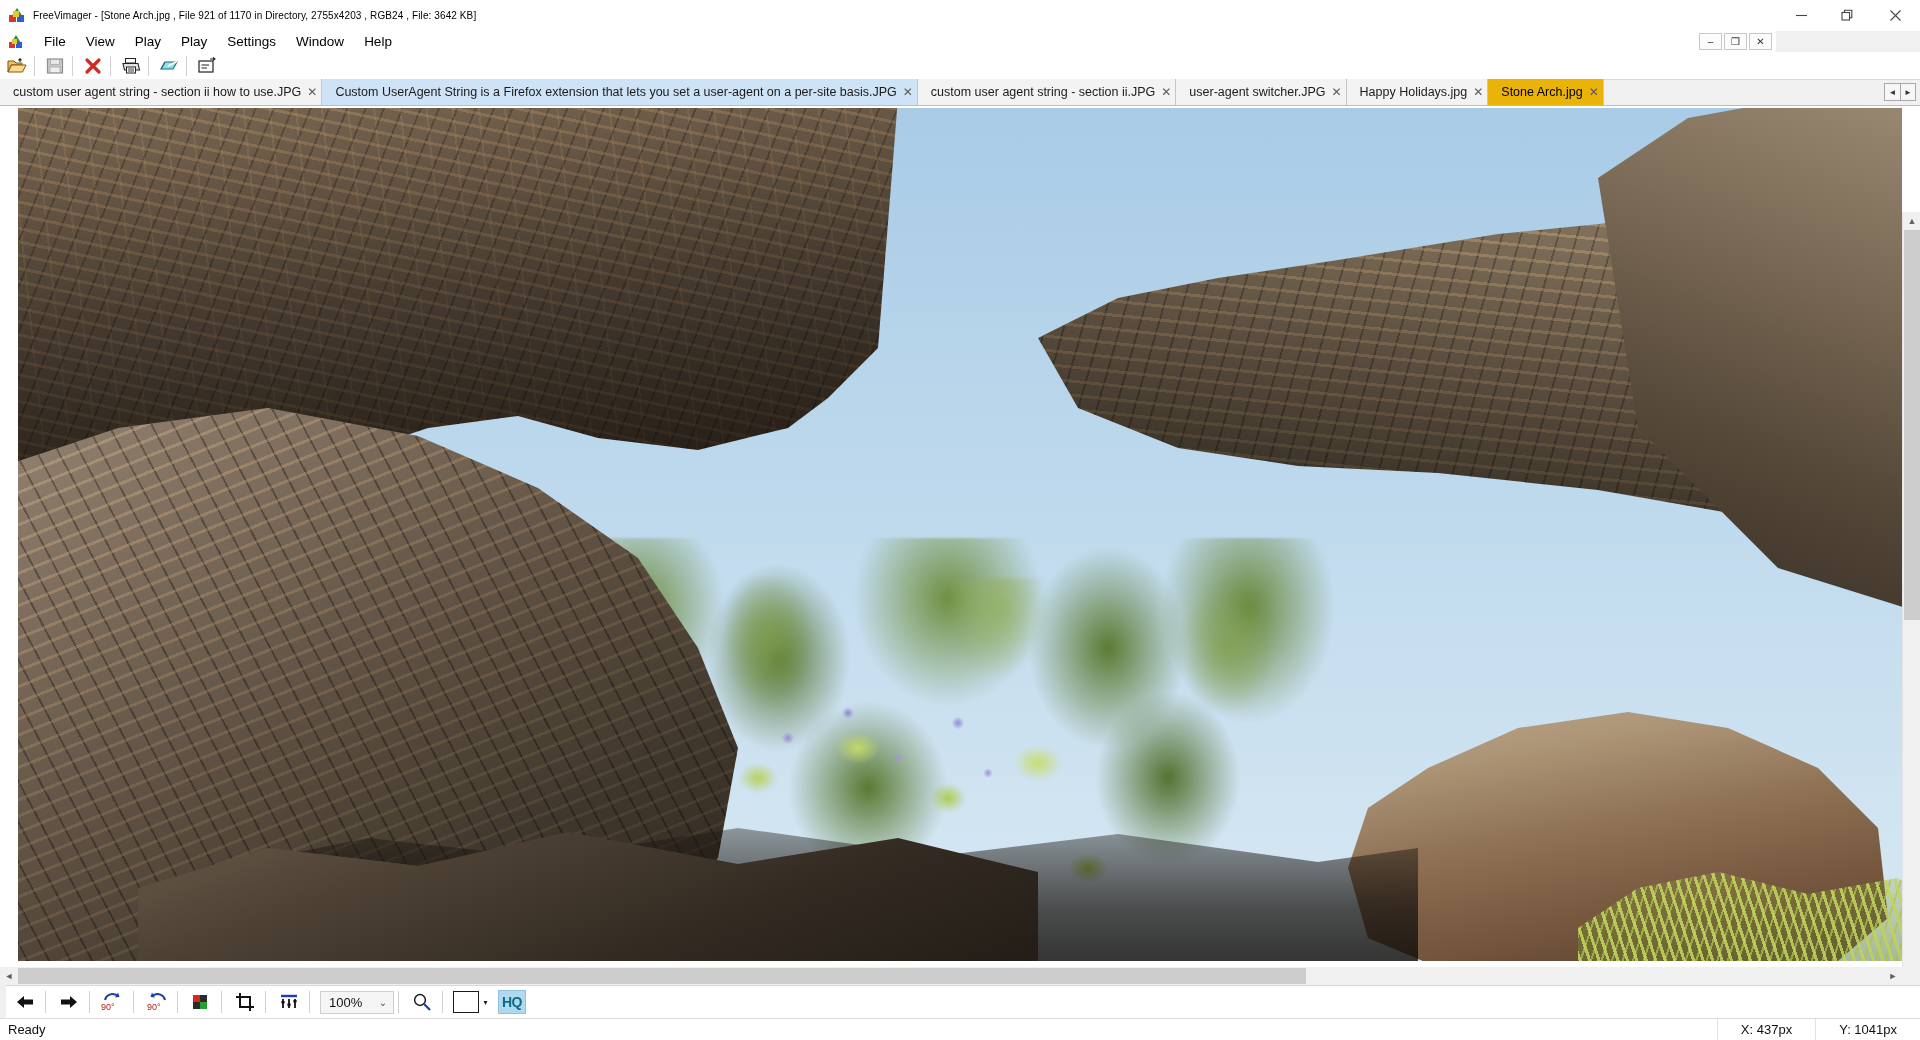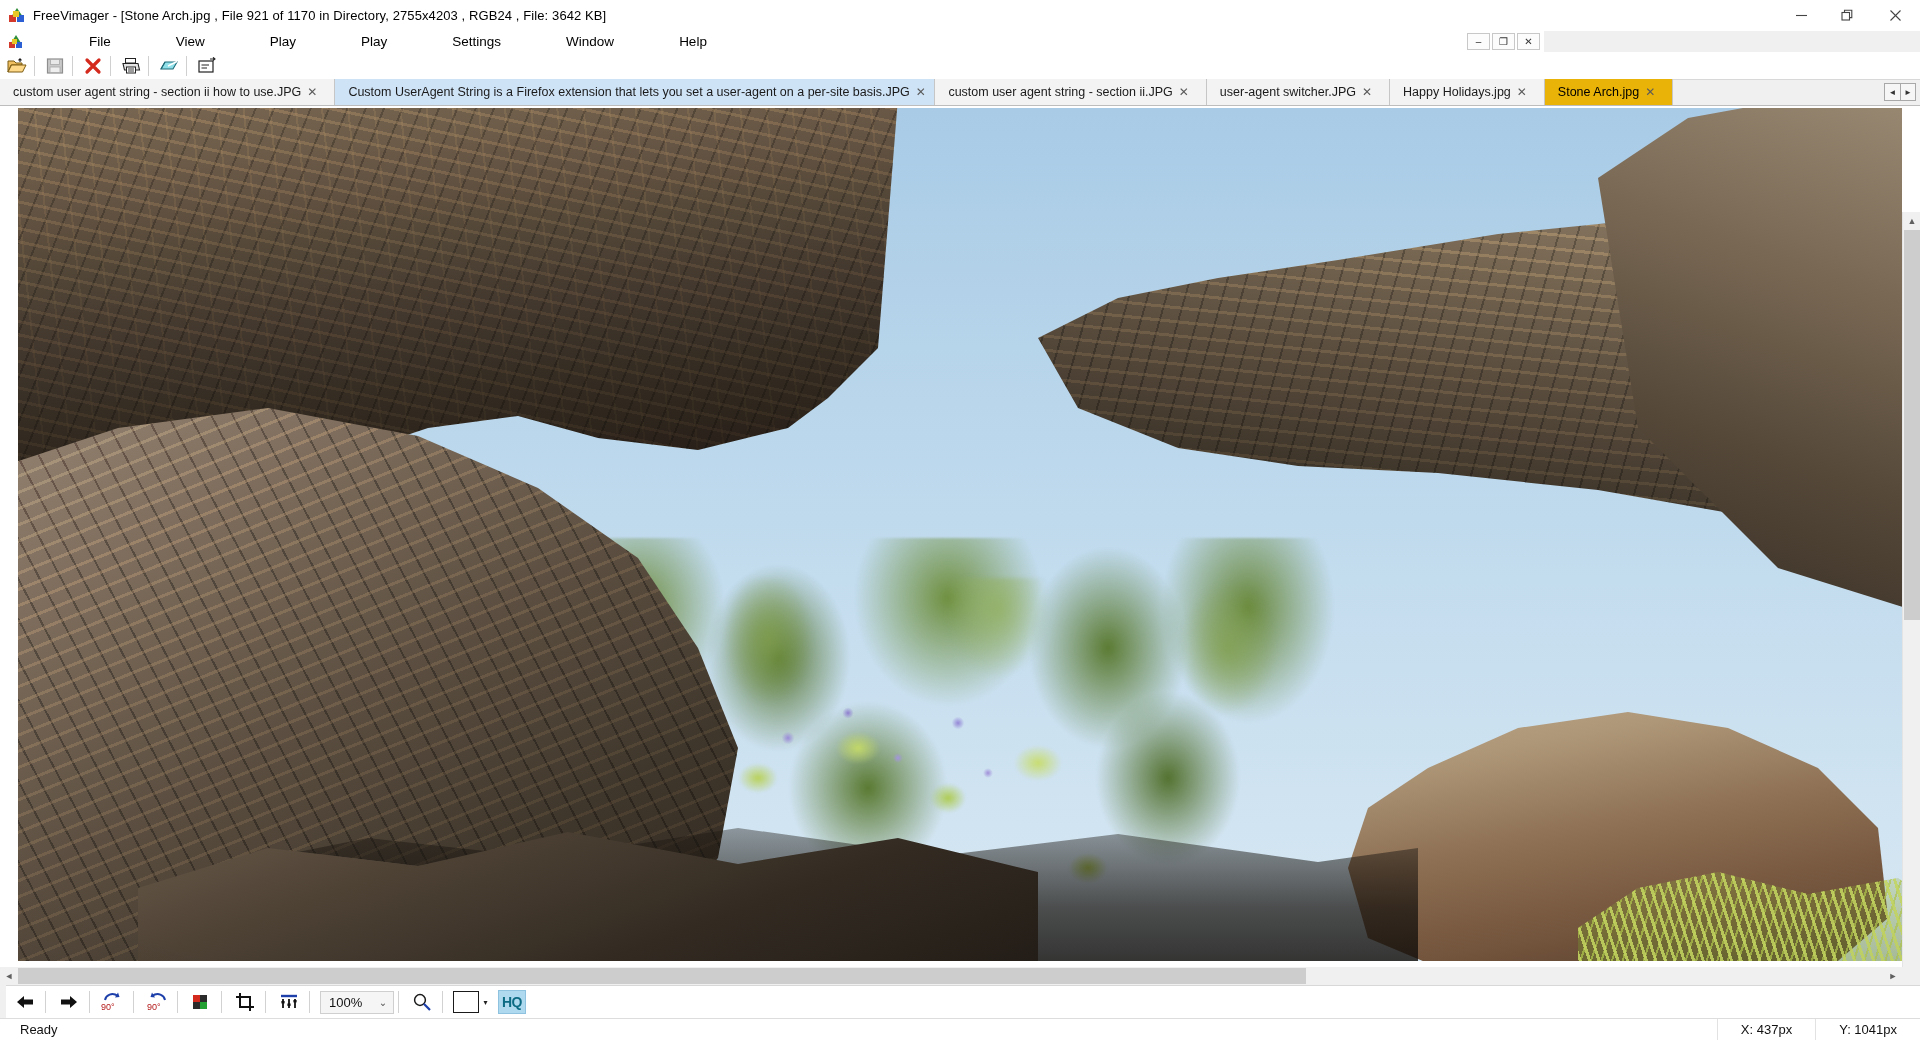--- a/index.html
+++ b/index.html
@@ -18,34 +18,34 @@
   }
   .app-icon{
     width:18px;height:18px;margin-left:8px;margin-right:7px;position:relative;flex:none;
   }
   .app-icon .s1{position:absolute;left:3px;top:2px;width:0;height:0;
     border-left:6px solid transparent;border-right:6px solid transparent;border-bottom:9px solid #2f8f3a;}
   .app-icon .s2{position:absolute;left:1px;top:9px;width:7px;height:7px;background:#d33a2c;}
   .app-icon .s3{position:absolute;left:9px;top:9px;width:7px;height:7px;background:#2c5fd3;}
   .app-icon .s4{position:absolute;left:5px;top:5px;width:6px;height:6px;background:#e8c828;}
   .title-text{
-    font-size:13px; color:#000; white-space:nowrap; letter-spacing:0.1px;
+    font-size:10px; color:#000; white-space:nowrap; letter-spacing:0.1px;
   }
   .win-btns{ margin-left:auto; display:flex; height:31px; }
   .win-btn{
     width:46px;height:31px;display:flex;align-items:center;justify-content:center;
     color:#444; font-size:14px; line-height:1;
   }
   .win-btn:last-child{ width:50px; }
   .win-btn svg{ display:block; }
 
   
   .menubar{
-    position:absolute; left:0; top:31px; width:1544px; height:21px;
-    background:#ffffff; display:flex; align-items:center;gap:45px;
+    position:absolute; left:0; top:31px; width:1776px; height:21px;
+    background:#ffffff; display:flex; align-items:center;
   }
   .menu-icon{ width:16px;height:16px;margin-left:8px;margin-right:10px;position:relative;flex:none;}
   .menu-icon .m1{position:absolute;left:3px;top:1px;width:0;height:0;
     border-left:5px solid transparent;border-right:5px solid transparent;border-bottom:8px solid #2f8f3a;}
   .menu-icon .m2{position:absolute;left:1px;top:8px;width:6px;height:6px;background:#d33a2c;}
   .menu-icon .m3{position:absolute;left:8px;top:8px;width:6px;height:6px;background:#2c5fd3;}
   .menu-icon .m4{position:absolute;left:4px;top:5px;width:5px;height:5px;background:#e8c828;}
   .menu-item{
     font-size:13.5px; color:#000; padding:1px 10px 2px 10px; cursor:default; white-space:nowrap;
   }
@@ -69,21 +69,21 @@
   .tb-sep{ width:1px; height:20px; background:#d0d0d0; margin:0 3px; }
 
   
   .tabstrip{
     position:absolute; left:0; top:80px; width:1920px; height:26px;
     background:#f0f0f0; border-bottom:1px solid #bdbdbd;
     display:flex; align-items:flex-end;
   }
   .tab{
     height:26px; display:flex; align-items:center; gap:6px;
-    padding:0 17px 0 13px; font-size:12.5px; color:#1a1a1a;
+    padding:0 4px 0 13px; font-size:12.5px; color:#1a1a1a;
     border-right:1px solid #c6c6c6; background:#f3f3f3;
     white-space:nowrap; max-width:600px; position:relative;
   }
   .tab.sel{ background:#eab308; color:#000; }
   .tab.hl{ background:#cfe3f7; }
   .tab .x{
     font-size:12px; color:#5a5a5a; line-height:1; display:inline-block;
     transform:translateY(-0.5px);
   }
   .tab-nav{
@@ -301,21 +301,21 @@
     display:flex;align-items:center;justify-content:center;margin-left:6px;
     font-size:14px;font-weight:bold;color:#0d6b84;letter-spacing:-0.5px;
   }
 
   
   .statusbar{
     position:absolute; left:0; top:1018px; width:1920px; height:22px;
     background:#ffffff; border-top:1px solid #dddddd;
     display:flex; align-items:center;
   }
-  .status-text{ font-size:13px;color:#111;padding-left:20px; }
+  .status-text{ font-size:13px;color:#111;padding-left:8px; }
   .status-right{ margin-left:auto; display:flex; align-items:center; }
   .status-cell{
     font-size:13px;color:#111;padding:0 23px;height:22px;display:flex;align-items:center;
     border-left:1px solid #e2e2e2;
   }
 </style>
 </head>
 <body>
 
 <div class="titlebar">

